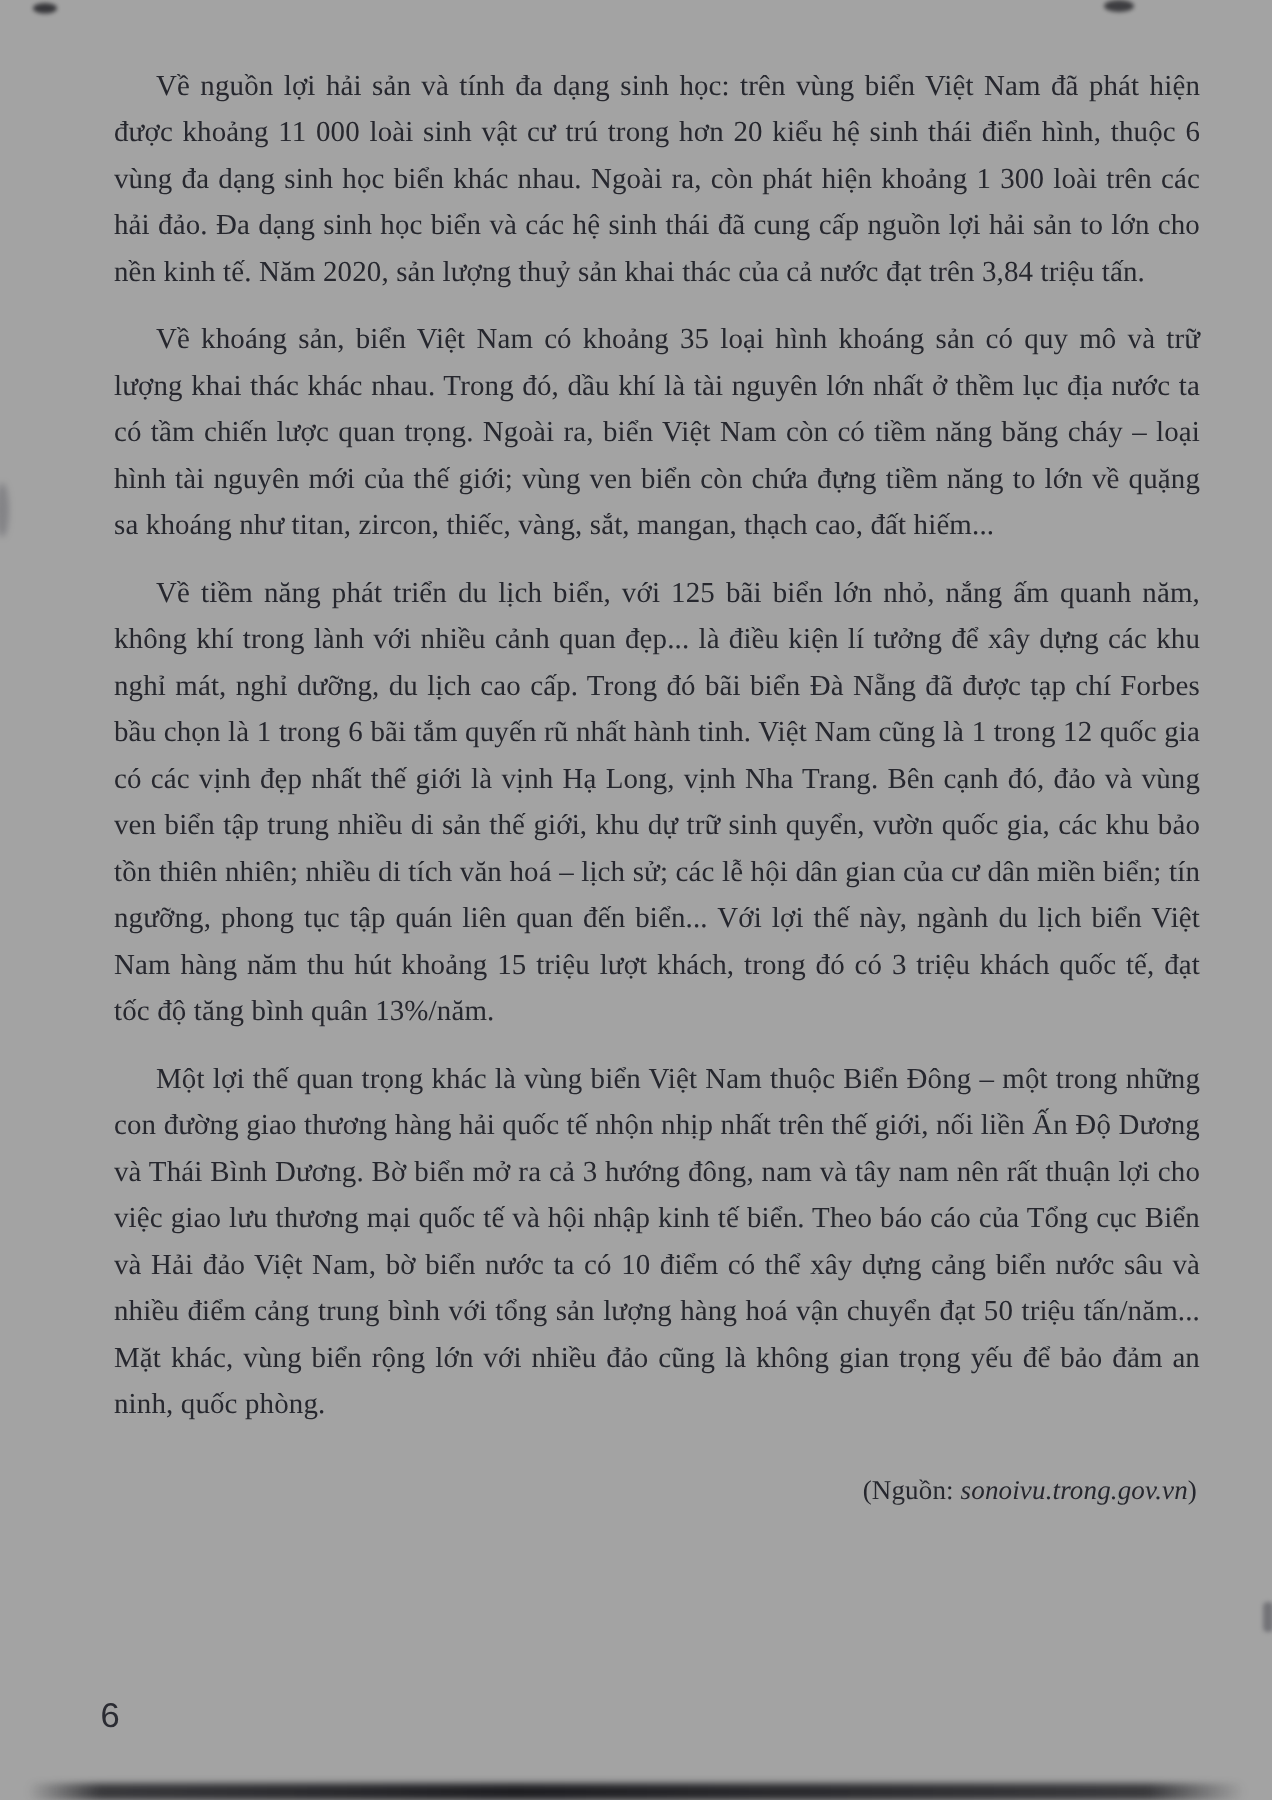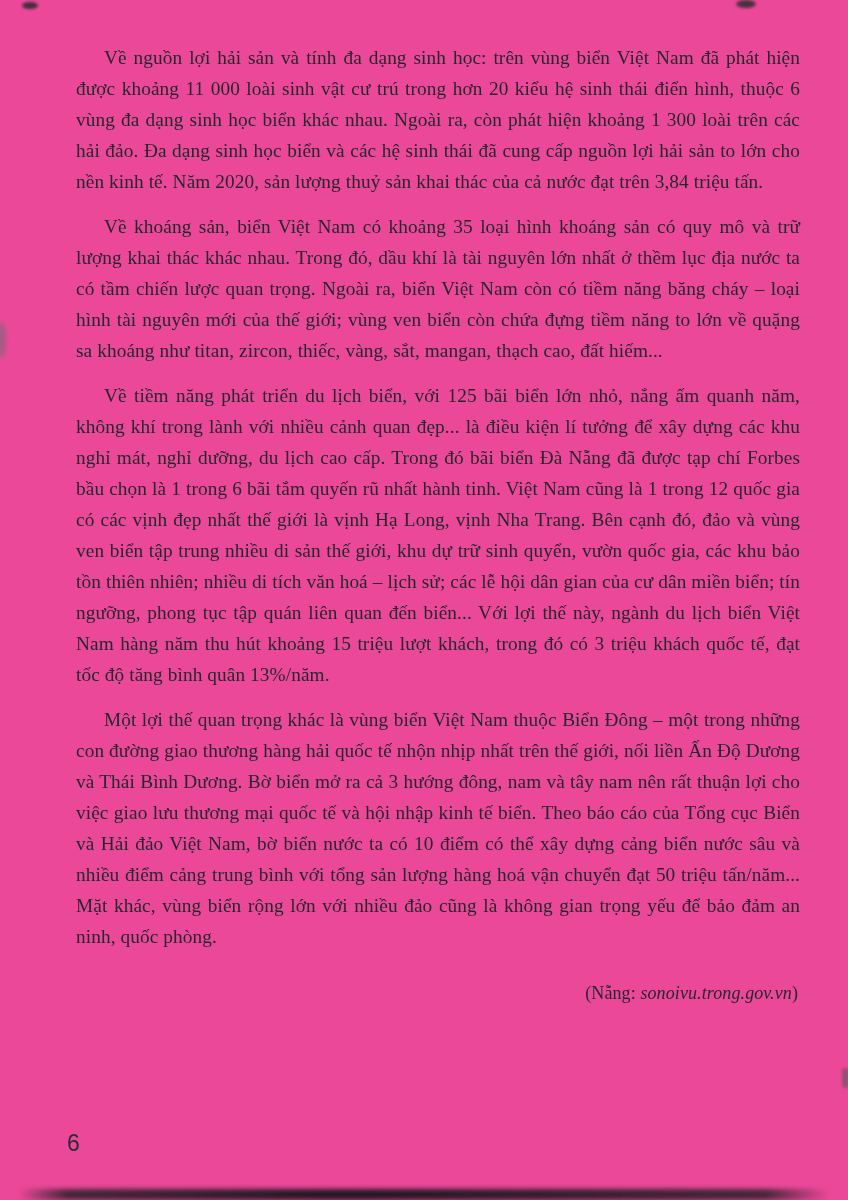--- a/index.html
+++ b/index.html
@@ -4,21 +4,21 @@
 <style>
   html, body {
     margin: 0;
     padding: 0;
     background: #e8e8e8;
   }
   .page {
     position: relative;
     width: 848px;
     height: 1200px;
-    background: #ec4899;
+    background: #a3a3a3;
     overflow: hidden;
     font-family: "Liberation Serif", "DejaVu Serif", serif;
   }
   .content {
     position: absolute;
     left: 76px;
     top: 42px;
     width: 724px;
     text-align: justify;
     font-size: 19.3px;
@@ -96,18 +96,18 @@
   <div class="artifact art-left-smudge"></div>
   <div class="artifact art-right-edge"></div>
   <div class="artifact art-bottom-band"></div>
 
   <div class="content">
     <p class="para">Về nguồn lợi hải sản và tính đa dạng sinh học: trên vùng biển Việt Nam đã phát hiện được khoảng 11 000 loài sinh vật cư trú trong hơn 20 kiểu hệ sinh thái điển hình, thuộc 6 vùng đa dạng sinh học biển khác nhau. Ngoài ra, còn phát hiện khoảng 1 300 loài trên các hải đảo. Đa dạng sinh học biển và các hệ sinh thái đã cung cấp nguồn lợi hải sản to lớn cho nền kinh tế. Năm 2020, sản lượng thuỷ sản khai thác của cả nước đạt trên 3,84 triệu tấn.</p>
     <p class="para">Về khoáng sản, biển Việt Nam có khoảng 35 loại hình khoáng sản có quy mô và trữ lượng khai thác khác nhau. Trong đó, dầu khí là tài nguyên lớn nhất ở thềm lục địa nước ta có tầm chiến lược quan trọng. Ngoài ra, biển Việt Nam còn có tiềm năng băng cháy – loại hình tài nguyên mới của thế giới; vùng ven biển còn chứa đựng tiềm năng to lớn về quặng sa khoáng như titan, zircon, thiếc, vàng, sắt, mangan, thạch cao, đất hiếm...</p>
     <p class="para">Về tiềm năng phát triển du lịch biển, với 125 bãi biển lớn nhỏ, nắng ấm quanh năm, không khí trong lành với nhiều cảnh quan đẹp... là điều kiện lí tưởng để xây dựng các khu nghỉ mát, nghỉ dưỡng, du lịch cao cấp. Trong đó bãi biển Đà Nẵng đã được tạp chí Forbes bầu chọn là 1 trong 6 bãi tắm quyến rũ nhất hành tinh. Việt Nam cũng là 1 trong 12 quốc gia có các vịnh đẹp nhất thế giới là vịnh Hạ Long, vịnh Nha Trang. Bên cạnh đó, đảo và vùng ven biển tập trung nhiều di sản thế giới, khu dự trữ sinh quyển, vườn quốc gia, các khu bảo tồn thiên nhiên; nhiều di tích văn hoá – lịch sử; các lễ hội dân gian của cư dân miền biển; tín ngưỡng, phong tục tập quán liên quan đến biển... Với lợi thế này, ngành du lịch biển Việt Nam hàng năm thu hút khoảng 15 triệu lượt khách, trong đó có 3 triệu khách quốc tế, đạt tốc độ tăng bình quân 13%/năm.</p>
     <p class="para">Một lợi thế quan trọng khác là vùng biển Việt Nam thuộc Biển Đông – một trong những con đường giao thương hàng hải quốc tế nhộn nhịp nhất trên thế giới, nối liền Ấn Độ Dương và Thái Bình Dương. Bờ biển mở ra cả 3 hướng đông, nam và tây nam nên rất thuận lợi cho việc giao lưu thương mại quốc tế và hội nhập kinh tế biển. Theo báo cáo của Tổng cục Biển và Hải đảo Việt Nam, bờ biển nước ta có 10 điểm có thể xây dựng cảng biển nước sâu và nhiều điểm cảng trung bình với tổng sản lượng hàng hoá vận chuyển đạt 50 triệu tấn/năm... Mặt khác, vùng biển rộng lớn với nhiều đảo cũng là không gian trọng yếu để bảo đảm an ninh, quốc phòng.</p>
 
-    <p class="para source-line"><span>(Nẵng: </span><span class="url">sonoivu.trong.gov.vn</span><span>)</span></p>
+    <p class="para source-line"><span>(Nguồn: </span><span class="url">sonoivu.trong.gov.vn</span><span>)</span></p>
   </div>
 
   <div class="page-number">6</div>
 
 </div>
 
 </body></html>

